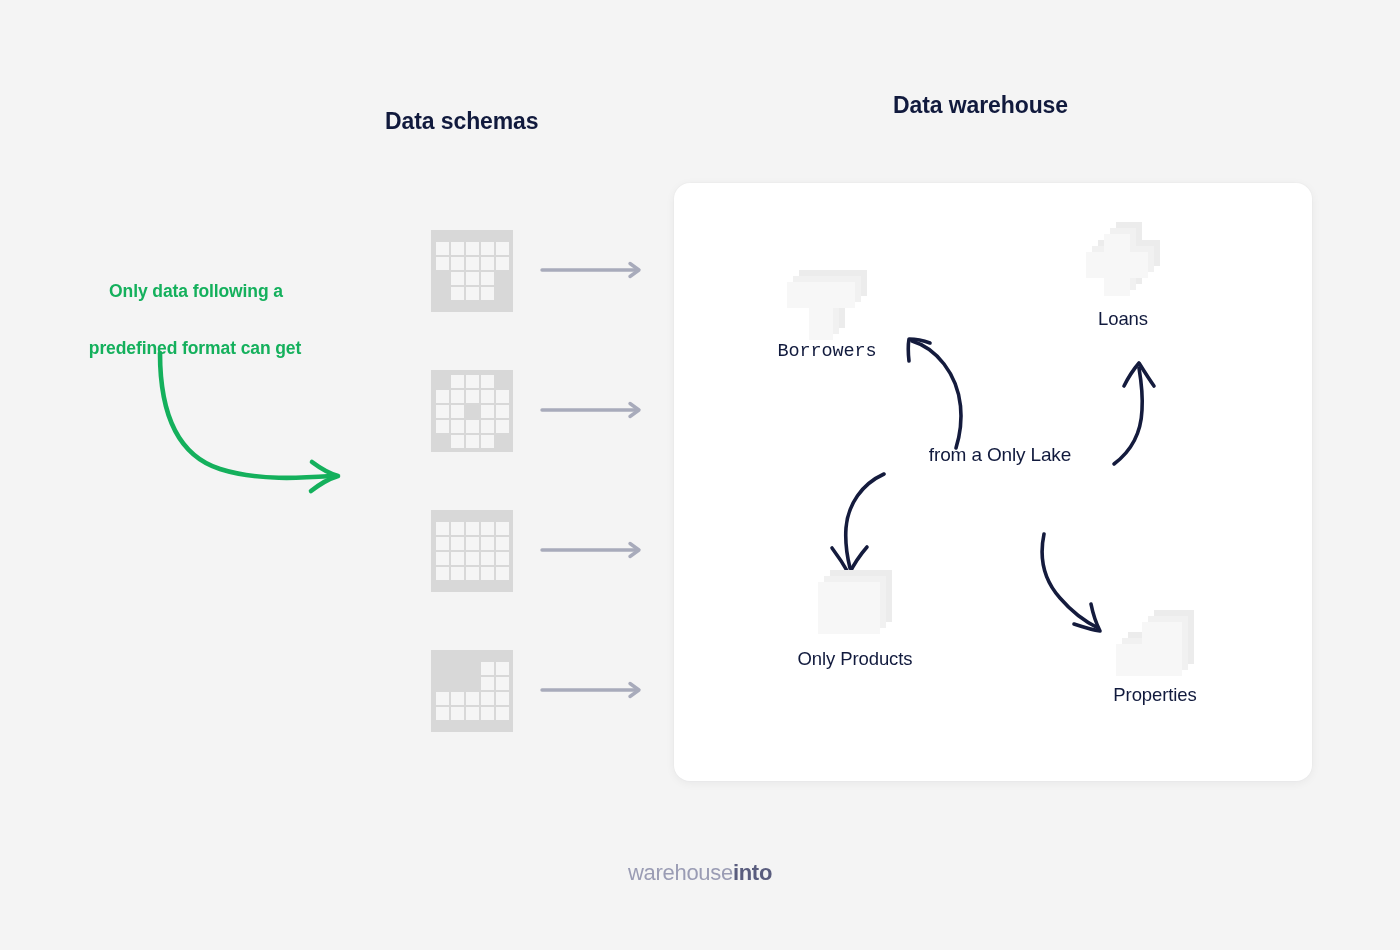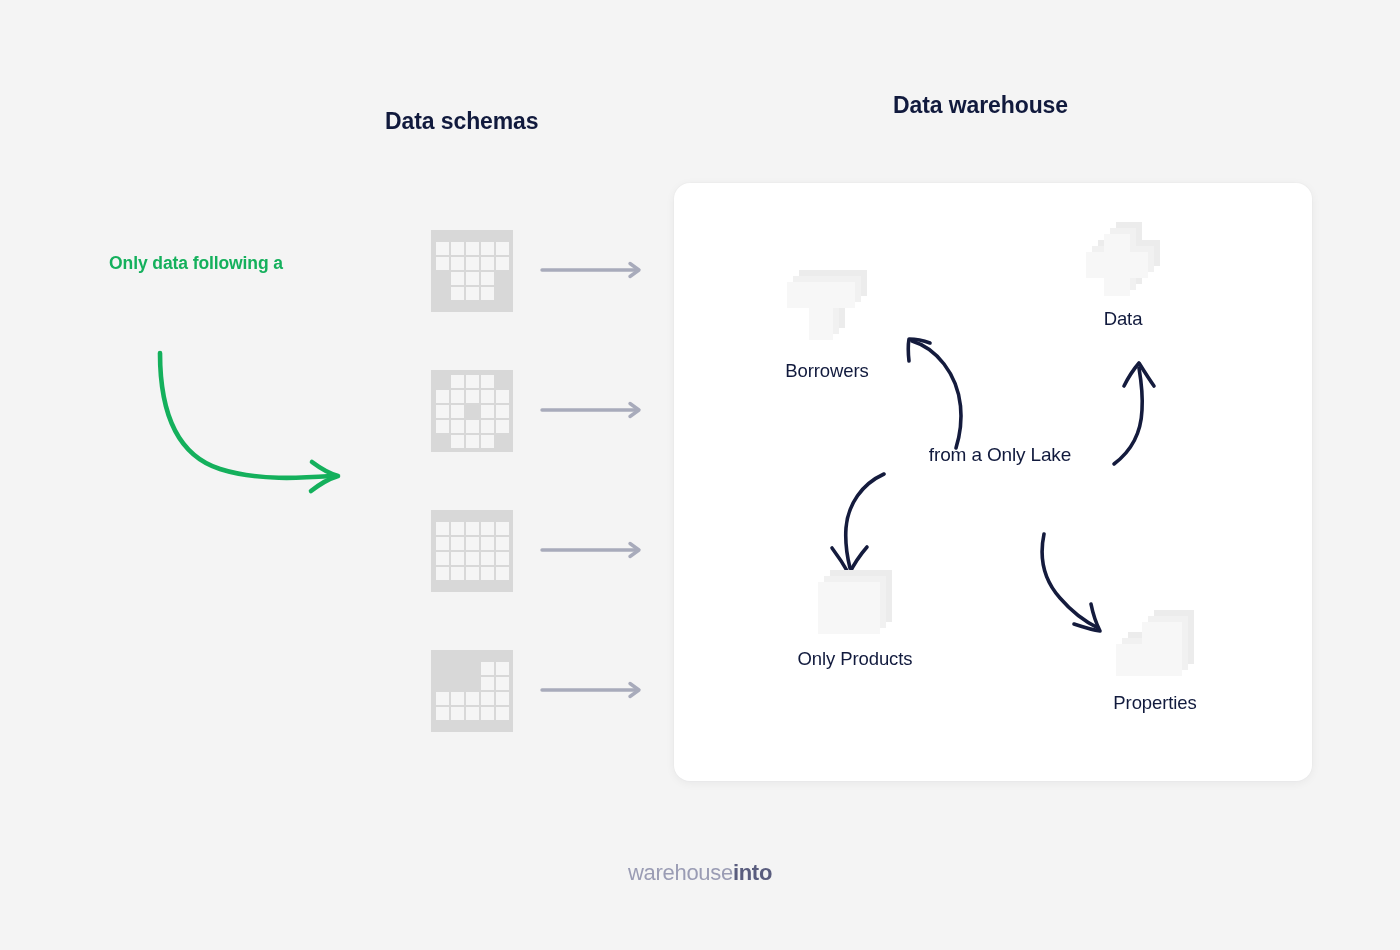--- a/index.html
+++ b/index.html
@@ -39,21 +39,21 @@
     left: 48px;
     top: 249px;
     width: 296px;
     text-align: center;
     font-size: 17.5px;
     font-weight: bold;
     line-height: 1.68;
     color: #14b05c;
     letter-spacing: -0.1px;
   }
-  #green-note .ln { display: block; }
+  #green-note .ln { display: block; margin-top: 28px; }
   #green-note .ln2 { transform: translateX(-1px); }
 
   #green-arrow {
     position: absolute;
     left: 150px;
     top: 345px;
     width: 220px;
     height: 160px;
   }
 
@@ -119,24 +119,24 @@
     color: #111a3d;
     white-space: nowrap;
     letter-spacing: -0.1px;
   }
 
   #entity-borrowers   { left: 742px; top: 270px; width: 170px; }
   #entity-loans       { left: 1038px; top: 222px; width: 170px; }
   #entity-loanproducts{ left: 770px; top: 570px; width: 170px; }
   #entity-properties  { left: 1070px; top: 610px; width: 170px; }
 
-  #entity-borrowers   .entity-label { margin-top: 20px; }
+  #entity-borrowers   .entity-label { margin-top: 1px; font-family: Liberation Mono, monospace; }
   #entity-loans       .entity-label { margin-top: 12px; }
   #entity-loanproducts .entity-label { margin-top: 14px; }
-  #entity-properties  .entity-label { margin-top: 16px; }
+  #entity-properties  .entity-label { margin-top: 8px; }
 
   
   #center-caption {
     position: absolute;
     left: 878px;
     top: 440px;
     width: 244px;
     text-align: center;
     font-size: 19px;
     line-height: 1.58;
@@ -171,20 +171,21 @@
 <body>
 
 <div id="stage">
 
   <div class="section-title" id="title-schemas">Data schemas</div>
 
   <div class="section-title" id="title-warehouse">Data warehouse</div>
 
   <div id="green-note">
     <span class="ln ln1">Only data following a</span>
+    <span class="ln ln2">predefined format can get</span>
   </div>
 
   <svg id="green-arrow" viewBox="0 0 220 160">
     <path d="M10,8 C10,66 26,110 70,124 C108,136 152,133 182,131" fill="none" stroke="#14b05c" stroke-width="4.6" stroke-linecap="round"></path>
     <path d="M162,117 C170,123 178,128 188,131 C178,134 170,139 161,146" fill="none" stroke="#14b05c" stroke-width="4.6" stroke-linecap="round" stroke-linejoin="round"></path>
   </svg>
 
   <div class="schema-tile" id="schema-0">
     <div class="cells">
         <div class="cell" style="left: 5px; top: 12px;"></div>
@@ -319,21 +320,21 @@
         </svg></div>
     <div class="entity-label">Borrowers</div>
   </div>
 
   <div class="entity" id="entity-loans">
     <div class="entity-icon" id="icon-loans" style="width: 74px; height: 74px;"><svg viewBox="0 0 74 74" width="74" height="74">
           <path d="M18,0 H44 V18 H62 V44 H44 V62 H18 V44 H0 V18 H18 Z M26,26 H36 V36 H26 Z" transform="translate(12,0)" fill="#ececec"></path>
           <path d="M18,0 H44 V18 H62 V44 H44 V62 H18 V44 H0 V18 H18 Z M26,26 H36 V36 H26 Z" transform="translate(6,6)" fill="#f1f1f1"></path>
           <path d="M18,0 H44 V18 H62 V44 H44 V62 H18 V44 H0 V18 H18 Z M26,26 H36 V36 H26 Z" transform="translate(0,12)" fill="#f7f7f7"></path>
         </svg></div>
-    <div class="entity-label">Data</div>
+    <div class="entity-label">Loans</div>
   </div>
 
   <div class="entity" id="entity-loanproducts">
     <div class="entity-icon" id="icon-loanproducts" style="width: 74px; height: 64px;"><svg viewBox="0 0 74 64" width="74" height="64">
           <path d="M0,0 H62 V52 H0 Z" transform="translate(12,0)" fill="#ececec"></path>
           <path d="M0,0 H62 V52 H0 Z" transform="translate(6,6)" fill="#f1f1f1"></path>
           <path d="M0,0 H62 V52 H0 Z" transform="translate(0,12)" fill="#f7f7f7"></path>
         </svg></div>
     <div class="entity-label">Only Products</div>
   </div>

